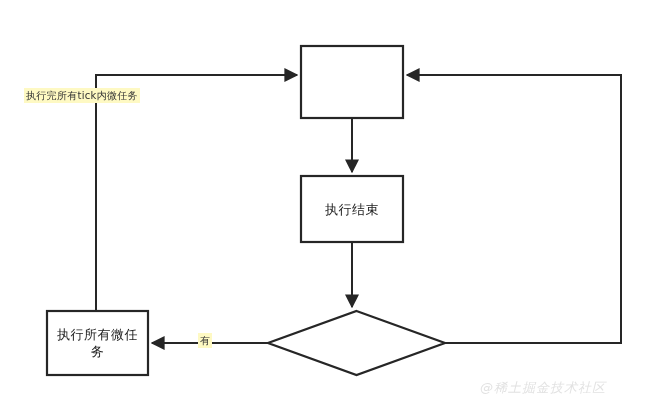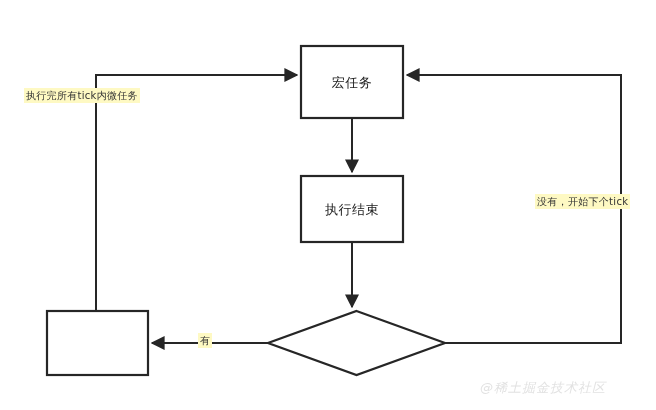--- a/index.html
+++ b/index.html
@@ -89,27 +89,26 @@
      执行所有微任务 --&gt;
     <path d="M 268 343 L 152 343" fill="none" stroke="#262626" stroke-width="2" marker-end="url(#arrow)"></path>
 
     
     <path d="M 96 311 L 96 75 L 297 75" fill="none" stroke="#262626" stroke-width="2" marker-end="url(#arrow)"></path>
 
      宏任务 (right loop back) --&gt;
     <path d="M 445 343 L 621 343 L 621 75 L 407 75" fill="none" stroke="#262626" stroke-width="2" marker-end="url(#arrow)"></path>
   </svg>
 
-  <div class="node-label" style="left:301px; top:46px; width:102px; height:72px;">宏任务</div>
 
   <div class="node-label" style="left:301px; top:176px; width:102px; height:66px;">执行结束</div>
 
 
+  <div class="node-label" style="left:55px; top:311px; width:85px; height:64px;">执行所有微任务</div>
 
   <div class="edge-label" style="left:24px; top:88px;">执行完所有tick内微任务</div>
 
-  <div class="edge-label" style="left:535px; top:194px;">没有，开始下个tick</div>
 
   <div class="edge-label" style="left:198px; top:333px;">有</div>
 
   <div class="watermark" style="left:480px; top:379px;">@稀土掘金技术社区</div>
 
 </div>
 
 </body></html>

